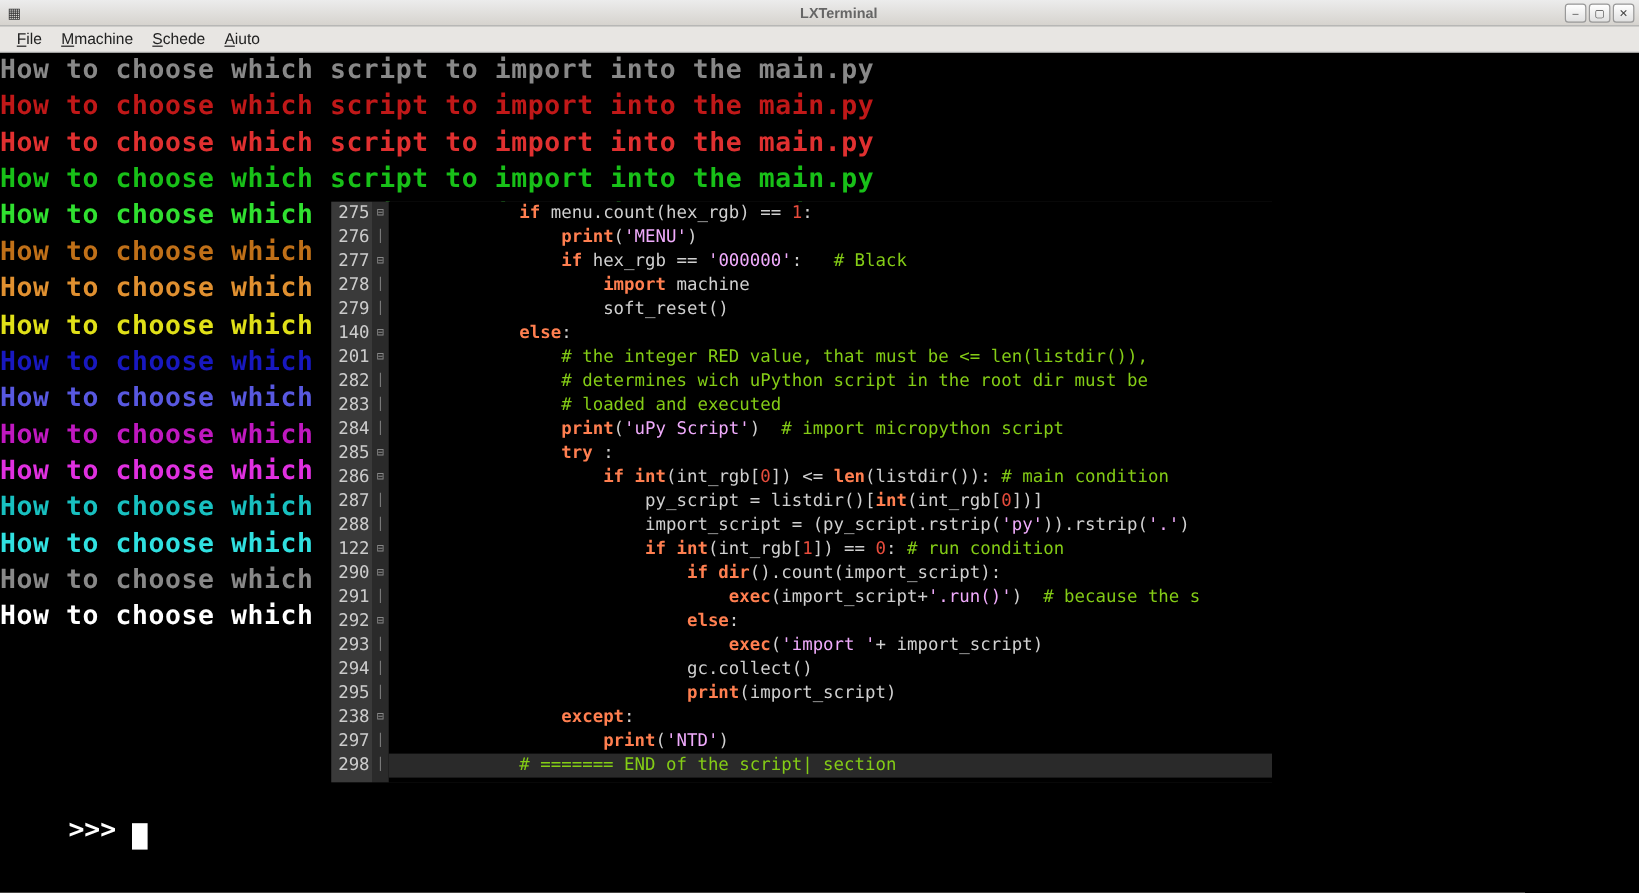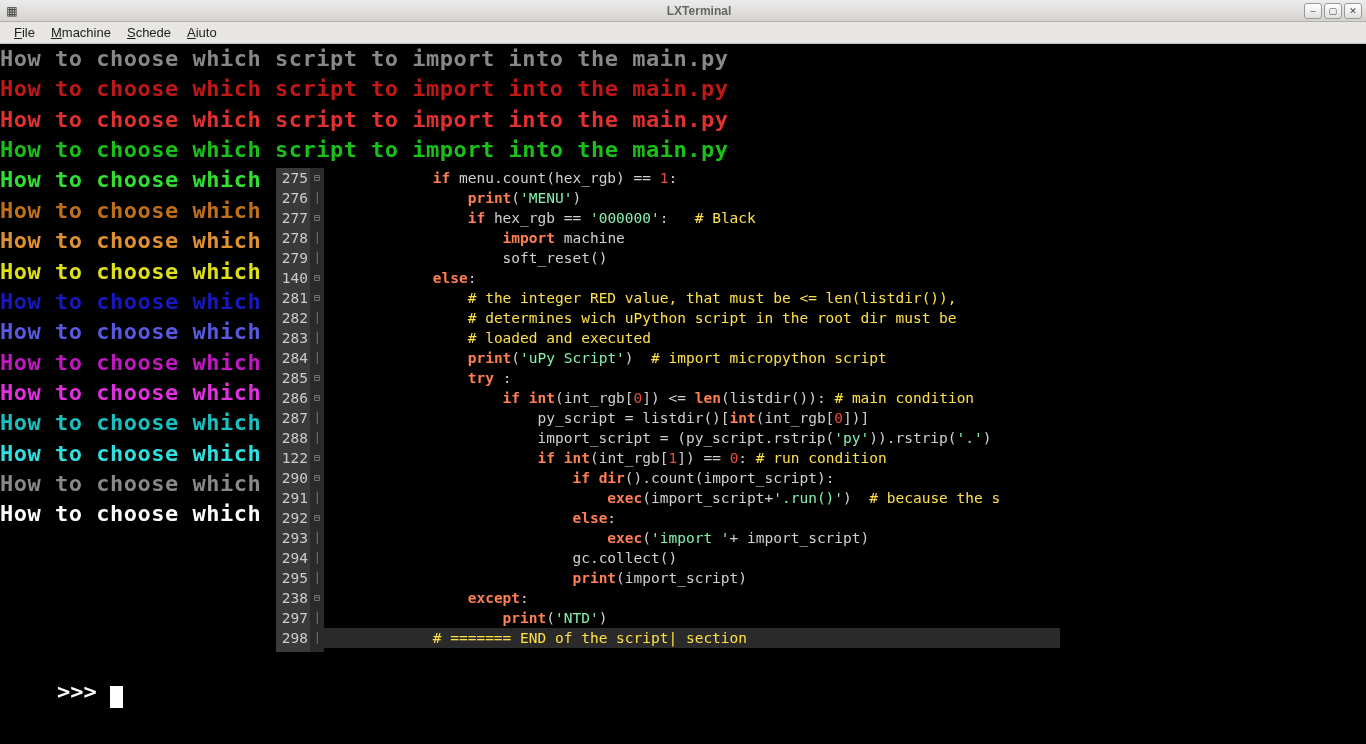--- a/index.html
+++ b/index.html
@@ -127,22 +127,22 @@
   }
   .codearea .hl-line {
     position: absolute;
     left: 0; right: 0;
     height: 20px;
     background: #2a2a2a;
   }
   .codeline { position: relative; }
   .kw { color: #ff7f50; font-weight: bold; }
   .num { color: #e74c3c; }
-  .str { color: #86efac; text-align: right; }
-  .cmt { color: #fde047; font-style: normal; }
+  .str { color: #f0abfc; text-align: right; }
+  .cmt { color: #84cc16; font-style: normal; }
   .ident { color: #d0d0d0; }
   .cursor-block {
     display: inline-block;
     width: 13px;
     height: 22px;
     background: #fff;
     vertical-align: bottom;
   }
   .prompt-line {
     position: absolute;
@@ -169,21 +169,21 @@
   <div class="menuitem"><span class="ul">F</span><span>ile</span></div>
   <div class="menuitem"><span class="ul">M</span><span>machine</span></div>
   <div class="menuitem"><span class="ul">S</span><span>chede</span></div>
   <div class="menuitem"><span class="ul">A</span><span>iuto</span></div>
 </div>
 
 <div class="terminal">
   <div class="bg-lines" id="bg-lines"><div class="bg-line" style="color: rgb(136, 136, 136);">How to choose which script to import into the main.py</div><div class="bg-line" style="color: rgb(192, 24, 24);">How to choose which script to import into the main.py</div><div class="bg-line" style="color: rgb(224, 48, 48);">How to choose which script to import into the main.py</div><div class="bg-line" style="color: rgb(24, 192, 24);">How to choose which script to import into the main.py</div><div class="bg-line" style="color: rgb(48, 224, 48);">How to choose which script to import into the main.py</div><div class="bg-line" style="color: rgb(192, 112, 24);">How to choose which script to import into the main.py</div><div class="bg-line" style="color: rgb(224, 144, 48);">How to choose which script to import into the main.py</div><div class="bg-line" style="color: rgb(224, 224, 24);">How to choose which script to import into the main.py</div><div class="bg-line" style="color: rgb(24, 24, 192);">How to choose which script to import into the main.py</div><div class="bg-line" style="color: rgb(88, 88, 224);">How to choose which script to import into the main.py</div><div class="bg-line" style="color: rgb(192, 24, 192);">How to choose which script to import into the main.py</div><div class="bg-line" style="color: rgb(224, 48, 224);">How to choose which script to import into the main.py</div><div class="bg-line" style="color: rgb(24, 192, 192);">How to choose which script to import into the main.py</div><div class="bg-line" style="color: rgb(48, 224, 224);">How to choose which script to import into the main.py</div><div class="bg-line" style="color: rgb(136, 136, 136);">How to choose which script to import into the main.py</div><div class="bg-line" style="color: rgb(255, 255, 255);">How to choose which script to import into the main.py</div></div>
 
   <div class="editor">
-    <div class="gutter" id="gutter"><div>275</div><div>276</div><div>277</div><div>278</div><div>279</div><div>140</div><div>281</div><div>282</div><div>283</div><div>284</div><div>285</div><div>286</div><div>287</div><div>288</div><div>122</div><div>290</div><div>291</div><div>292</div><div>293</div><div>294</div><div>295</div><div>238</div><div>297</div><div>298</div></div>
+    <div class="gutter" id="gutter"><div>275</div><div>276</div><div>277</div><div>278</div><div>279</div><div>140</div><div>201</div><div>282</div><div>283</div><div>284</div><div>285</div><div>286</div><div>287</div><div>288</div><div>122</div><div>290</div><div>291</div><div>292</div><div>293</div><div>294</div><div>295</div><div>238</div><div>297</div><div>298</div></div>
     <div class="foldcol" id="foldcol"><div style="height: 20px;">⊟</div><div style="height: 20px;">│</div><div style="height: 20px;">⊟</div><div style="height: 20px;">│</div><div style="height: 20px;">│</div><div style="height: 20px;">⊟</div><div style="height: 20px;">⊟</div><div style="height: 20px;">│</div><div style="height: 20px;">│</div><div style="height: 20px;">│</div><div style="height: 20px;">⊟</div><div style="height: 20px;">⊟</div><div style="height: 20px;">│</div><div style="height: 20px;">│</div><div style="height: 20px;">⊟</div><div style="height: 20px;">⊟</div><div style="height: 20px;">│</div><div style="height: 20px;">⊟</div><div style="height: 20px;">│</div><div style="height: 20px;">│</div><div style="height: 20px;">│</div><div style="height: 20px;">⊟</div><div style="height: 20px;">│</div><div style="height: 20px;">│</div></div>
     <div class="codearea" id="codearea"><div class="hl-line" style="top: 460px;"></div><div class="codeline">            <span class="kw">if</span> <span class="ident">menu.count(hex_rgb) == </span><span class="num">1</span><span class="ident">:</span></div><div class="codeline">                <span class="kw">print</span><span class="ident">(</span><span class="str">'MENU'</span><span class="ident">)</span></div><div class="codeline">                <span class="kw">if</span> <span class="ident">hex_rgb == </span><span class="str">'000000'</span><span class="ident">:   </span><span class="cmt"># Black</span></div><div class="codeline">                    <span class="kw">import</span> <span class="ident">machine</span></div><div class="codeline">                    <span class="ident">soft_reset()</span></div><div class="codeline">            <span class="kw">else</span><span class="ident">:</span></div><div class="codeline">                <span class="cmt"># the integer RED value, that must be &lt;= len(listdir()),</span></div><div class="codeline">                <span class="cmt"># determines wich uPython script in the root dir must be</span></div><div class="codeline">                <span class="cmt"># loaded and executed</span></div><div class="codeline">                <span class="kw">print</span><span class="ident">(</span><span class="str">'uPy Script'</span><span class="ident">)  </span><span class="cmt"># import micropython script</span></div><div class="codeline">                <span class="kw">try</span> <span class="ident">:</span></div><div class="codeline">                    <span class="kw">if</span> <span class="kw">int</span><span class="ident">(int_rgb[</span><span class="num">0</span><span class="ident">]) &lt;= </span><span class="kw">len</span><span class="ident">(listdir()): </span><span class="cmt"># main condition</span></div><div class="codeline">                        <span class="ident">py_script = listdir()[</span><span class="kw">int</span><span class="ident">(int_rgb[</span><span class="num">0</span><span class="ident">])]</span></div><div class="codeline">                        <span class="ident">import_script = (py_script.rstrip(</span><span class="str">'py'</span><span class="ident">)).rstrip(</span><span class="str">'.'</span><span class="ident">)</span></div><div class="codeline">                        <span class="kw">if</span> <span class="kw">int</span><span class="ident">(int_rgb[</span><span class="num">1</span><span class="ident">]) == </span><span class="num">0</span><span class="ident">: </span><span class="cmt"># run condition</span></div><div class="codeline">                            <span class="kw">if</span> <span class="kw">dir</span><span class="ident">().count(import_script):</span></div><div class="codeline">                                <span class="kw">exec</span><span class="ident">(import_script+</span><span class="str">'.run()'</span><span class="ident">)  </span><span class="cmt"># because the s</span></div><div class="codeline">                            <span class="kw">else</span><span class="ident">:</span></div><div class="codeline">                                <span class="kw">exec</span><span class="ident">(</span><span class="str">'import '</span><span class="ident">+ import_script)</span></div><div class="codeline">                            <span class="ident">gc.collect()</span></div><div class="codeline">                            <span class="kw">print</span><span class="ident">(import_script)</span></div><div class="codeline">                <span class="kw">except</span><span class="ident">:</span></div><div class="codeline">                    <span class="kw">print</span><span class="ident">(</span><span class="str">'NTD'</span><span class="ident">)</span></div><div class="codeline">            <span class="cmt"># ======= END of the script| section</span></div></div>
   </div>
 
   <div class="prompt-line">
     <span>&gt;&gt;&gt; </span><span class="cursor-block"></span>
   </div>
 </div>
 
 </body></html>

